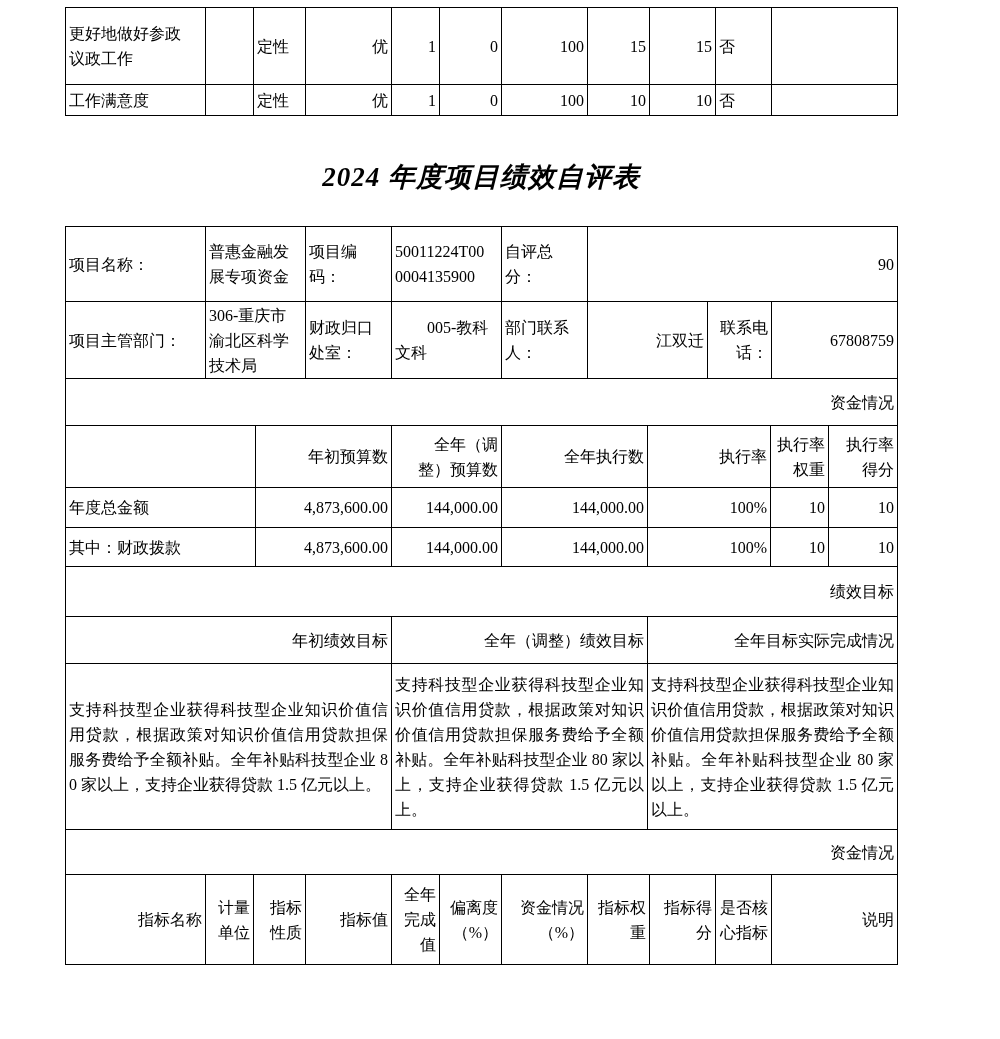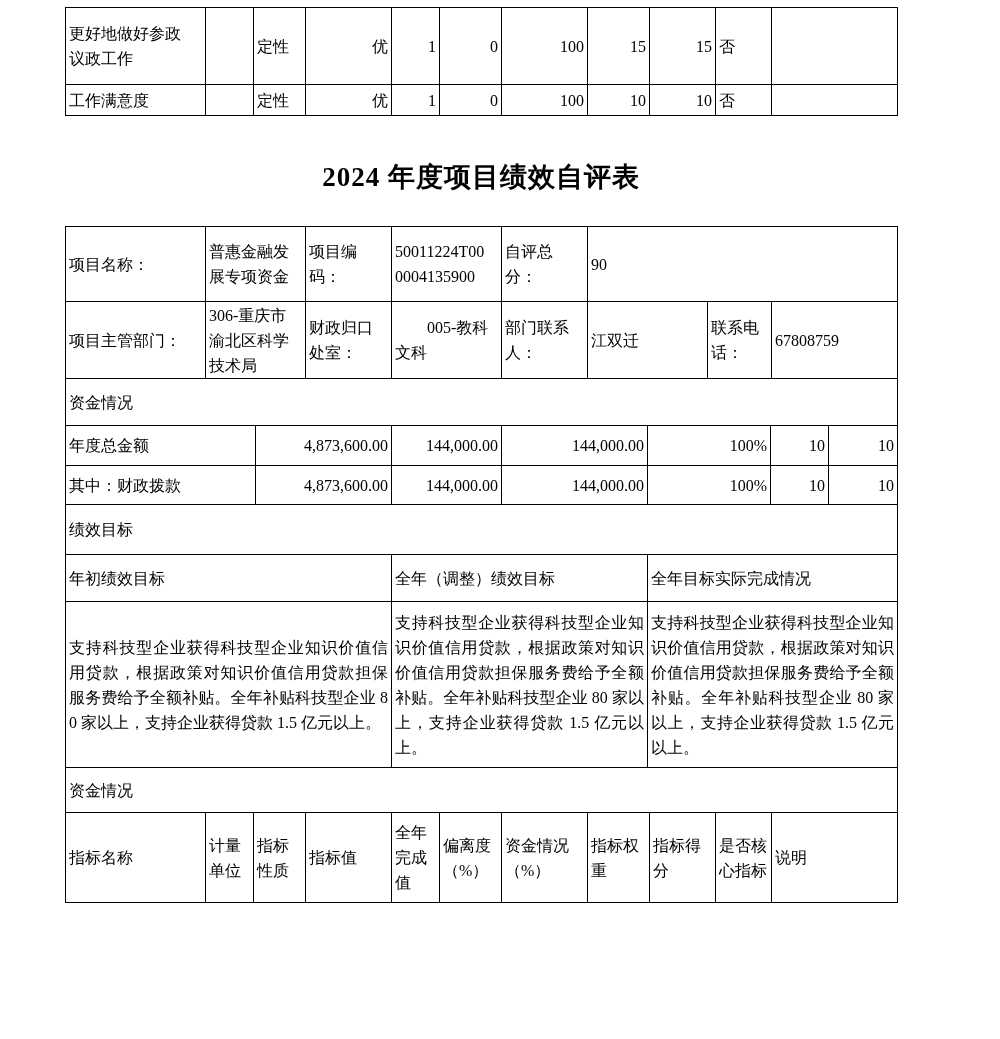--- a/index.html
+++ b/index.html
@@ -8,33 +8,33 @@
     font-family:"Liberation Serif","DejaVu Serif",serif;
   }
   .doc{margin-left:65px;width:832px;}
   table.t{border-collapse:collapse;table-layout:fixed;width:832px;}
   table.t td{
     border:1px solid #000;font-size:16px;line-height:25px;
     padding:0 3px;vertical-align:middle;overflow:hidden;word-break:break-all;
   }
   .pre{white-space:pre-line;}
   .r{text-align:right;}
-  .c{text-align:left;}
+  .c{text-align:right;}
   .l{text-align:left;}
   .tight{padding:0 1px;}
   .lh27{line-height:27px;}
   .lh21{line-height:21px;}
   .ind2{text-indent:2em;}
   .j{text-align:justify;vertical-align:top;line-height:27px;padding:2px 3px;}
   .stack{margin-top:-1px;}
   #title-band{
     height:110px;display:flex;align-items:center;justify-content:center;
     padding-top:12px;box-sizing:border-box;
   }
-  #title-band .ttl{font-size:27px;font-weight:bold;letter-spacing:1px;}
+  #title-band .ttl{font-size:27px;font-weight:bold;letter-spacing:1px;font-style:italic;}
   #t1{margin-top:7px;}
 </style>
 </head>
 <body>
 
 <div class="doc">
 
   <table class="t" id="t1">
     <colgroup>
       <col style="width:140px">
@@ -133,20 +133,32 @@
         <col style="width:136px">
         <col style="width:110px">
         <col style="width:146px">
       <col style="width:123px">
         <col style="width:58px">
         <col style="width:69px">
     </colgroup>
     <tbody>
         <tr style="height:47px">
       <td class="c" colspan="7">资金情况</td>
+    </tr>
+    <tr style="height:62px">
+      <td></td>
+      <td class="c">年初预算数</td>
+      <td class="c pre">全年（调
+整）预算数</td>
+      <td class="c">全年执行数</td>
+      <td class="c">执行率</td>
+      <td class="c pre">执行率
+权重</td>
+      <td class="c pre">执行率
+得分</td>
     </tr>
     <tr style="height:40px">
       <td class="l">年度总金额</td>
       <td class="r">4,873,600.00</td>
       <td class="r">144,000.00</td>
       <td class="r">144,000.00</td>
       <td class="r">100%</td>
       <td class="r">10</td>
       <td class="r">10</td>
     </tr>

